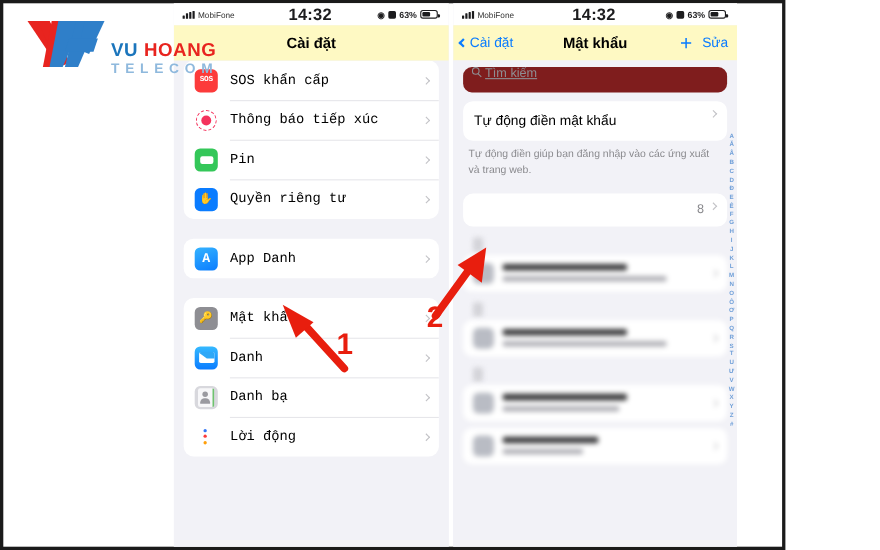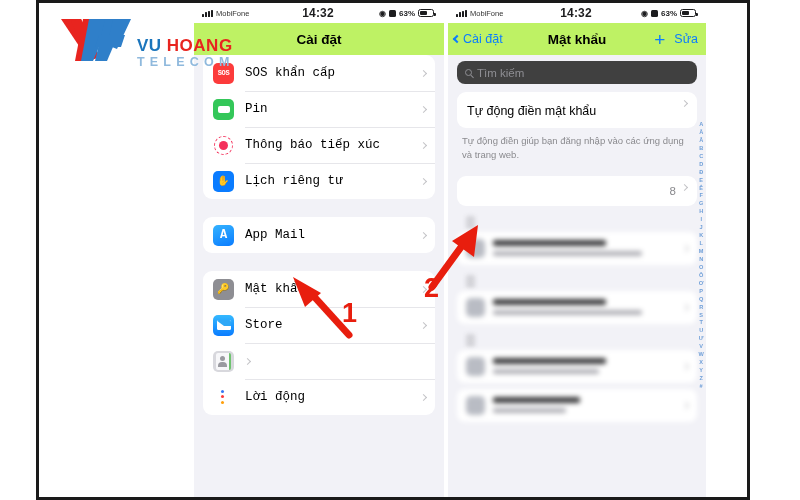--- a/index.html
+++ b/index.html
@@ -7,21 +7,20 @@
     width: 800px; height: 500px;
     font-family: "Liberation Sans", sans-serif;
     background: #ffffff;
     overflow: hidden;
   }
   #canvas {
     position: relative;
     width: 714px; height: 500px;
     background: #ffffff;
     border: 3px solid #1a1a1a;
-    margin-left: 36px;
   }
 
   
   #logo {
     position: absolute;
     left: 18px; top: 8px;
     width: 200px; height: 66px;
     z-index: 40;
   }
   #logo-mark { position: absolute; left: 2px; top: 4px; }
@@ -54,21 +53,21 @@
 
   
   .statusbar {
     height: 20px;
     display: flex; align-items: center;
     padding: 0 10px 0 8px;
     background: #ffffff;
     font-size: 8.5px; color: #1c1c1e; font-weight: bold;
   }
   .sb-left  { display: flex; align-items: center; gap: 3px; flex: 1; }
-  .sb-mid   { font-size: 12px; font-weight: bold; letter-spacing: .2px; text-align: right; }
+  .sb-mid   { font-size: 15px; font-weight: bold; letter-spacing: .2px; text-align: right; }
   .sb-right { display: flex; align-items: center; gap: 3px; flex: 1; justify-content: flex-end; }
   .bars { display: flex; align-items: flex-end; gap: 1px; height: 7px; }
   .bars i { display: block; width: 2px; background: #1c1c1e; border-radius: .5px; }
   .bars i:nth-child(1) { height: 3px; }
   .bars i:nth-child(2) { height: 4.5px; }
   .bars i:nth-child(3) { height: 6px; }
   .bars i:nth-child(4) { height: 7px; }
   .carrier { font-size: 7.5px; font-weight: normal; color: #333; }
   .batt {
     width: 16px; height: 8px; border: 1px solid #1c1c1e;
@@ -77,21 +76,21 @@
   .batt::after {
     content: ""; position: absolute; right: -2.5px; top: 2.5px;
     width: 1.5px; height: 3px; background: #1c1c1e; border-radius: 0 1px 1px 0;
   }
   .batt span { display: block; height: 100%; width: 62%; background: #1c1c1e; border-radius: 1px; }
   .sb-glyph { font-size: 8px; color: #1c1c1e; }
   .sb-sq { width: 7px; height: 7px; background: #1c1c1e; border-radius: 1.5px; }
 
   
   .navbar {
-    height: 32px; background: #bef264;
+    height: 32px; background: #fef9c3;
     display: flex; align-items: center; justify-content: center;
     position: relative;
   }
   .nav-title { font-size: 13.5px; font-weight: bold; color: #000; }
   .nav-back {
     position: absolute; left: 6px; top: 50%; transform: translateY(-50%);
     display: flex; align-items: center; gap: 2px;
     color: #0a7cff; font-size: 12.5px;
   }
   .chev-left {
@@ -181,23 +180,23 @@
     background: repeating-linear-gradient(to bottom, #dcdce0 0 1px, transparent 1px 4px); }
   .ic-rem { background: #ffffff; display:block; padding:3px 0 0 8px; }
   .ic-rem i { display:block; width:3px; height:3px; border-radius:50%; margin-bottom:2.5px; }
   .ic-rem i:nth-child(1){ background:#3478f6; }
   .ic-rem i:nth-child(2){ background:#fc3b3b; }
   .ic-rem i:nth-child(3){ background:#ff9f0a; }
 
   
   .searchwrap { padding: 6px 9px 8px 9px; background: #f2f2f7; }
   .searchbar {
-    height: 23px; border-radius: 8px; background: #404040;
-    display: flex; align-items: center; gap: 5px; padding: 0 8px;
-    color: #8e8e93; font-size: 11.5px;
+    height: 23px; border-radius: 8px; background: #7f1d1d;
+    display: flex; align-items: flex-start; gap: 5px; padding: 0 8px;
+    color: #8e8e93; font-size: 11.5px; text-decoration: underline;
   }
   .mag {
     width: 7px; height: 7px; border: 1.4px solid #8e8e93; border-radius: 50%;
     position: relative; flex: 0 0 auto;
   }
   .mag::after {
     content:""; position:absolute; right:-3px; bottom:-2px;
     width:4px; height:1.4px; background:#8e8e93; transform: rotate(45deg);
   }
   .card-row {
@@ -285,69 +284,70 @@
 
     <div class="scroll">
 
       <div class="group first">
         <div class="row">
           <span class="row-icon ic-sos">SOS</span>
           <span class="row-label">SOS khẩn cấp</span>
           <span class="chev"></span>
         </div>
         <div class="row">
-          <span class="row-icon ic-batt">
-              <span class="b"></span>
-            </span>
-          <span class="row-label">Pin</span>
-          <span class="chev"></span>
-        </div>
-        <div class="row">
           <span class="row-icon ic-expo">
               <span class="ring"></span>
               <span class="dot"></span>
             </span>
           <span class="row-label">Thông báo tiếp xúc</span>
           <span class="chev"></span>
         </div>
         <div class="row">
+          <span class="row-icon ic-batt">
+              <span class="b"></span>
+            </span>
+          <span class="row-label">Pin</span>
+          <span class="chev"></span>
+        </div>
+        <div class="row">
           <span class="row-icon ic-priv">✋</span>
-          <span class="row-label">Lịch riêng tư</span>
+          <span class="row-label">Quyền riêng tư</span>
           <span class="chev"></span>
         </div>
       </div>
 
       <div class="group">
         <div class="row">
           <span class="row-icon ic-appstore">A</span>
-          <span class="row-label">App Mail</span>
+          <span class="row-label">App Danh</span>
           <span class="chev"></span>
         </div>
       </div>
 
       <div class="group">
         <div class="row">
           <span class="row-icon ic-key">🔑</span>
           <span class="row-label">Mật khẩu</span>
           <span class="chev"></span>
         </div>
         <div class="row">
           <span class="row-icon ic-mail">
               <span class="env"></span>
             </span>
-          <span class="row-label">Store</span>
+          <span class="row-label">Danh</span>
           <span class="chev"></span>
         </div>
         <div class="row">
           <span class="row-icon ic-contacts">
               <span class="card">
                 <span class="head"></span>
                 <span class="body"></span>
               </span>
             </span>
+          <span class="row-label">Danh bạ</span>
           <span class="chev"></span>
         </div>
         <div class="row">
           <span class="row-icon ic-rem">
               <i></i>
               <i></i>
               <i></i>
             </span>
           <span class="row-label">Lời động</span>
           <span class="chev"></span>
@@ -400,21 +400,21 @@
           <span>Tìm kiếm</span>
         </div>
       </div>
 
       <div class="card-row">
         <span class="txt">
           <span class="t1">Tự động điền mật khẩu</span>
         </span>
         <span class="chev"></span>
       </div>
-      <div class="footnote">Tự động điền giúp bạn đăng nhập vào các ứng dụng và trang web.</div>
+      <div class="footnote">Tự động điền giúp bạn đăng nhập vào các ứng xuất và trang web.</div>
 
       <div class="card-row">
         <span class="txt">
         </span>
         <span class="count">8</span>
         <span class="chev"></span>
       </div>
 
       <div class="blur-sec">
         <div class="blur-head"></div>

